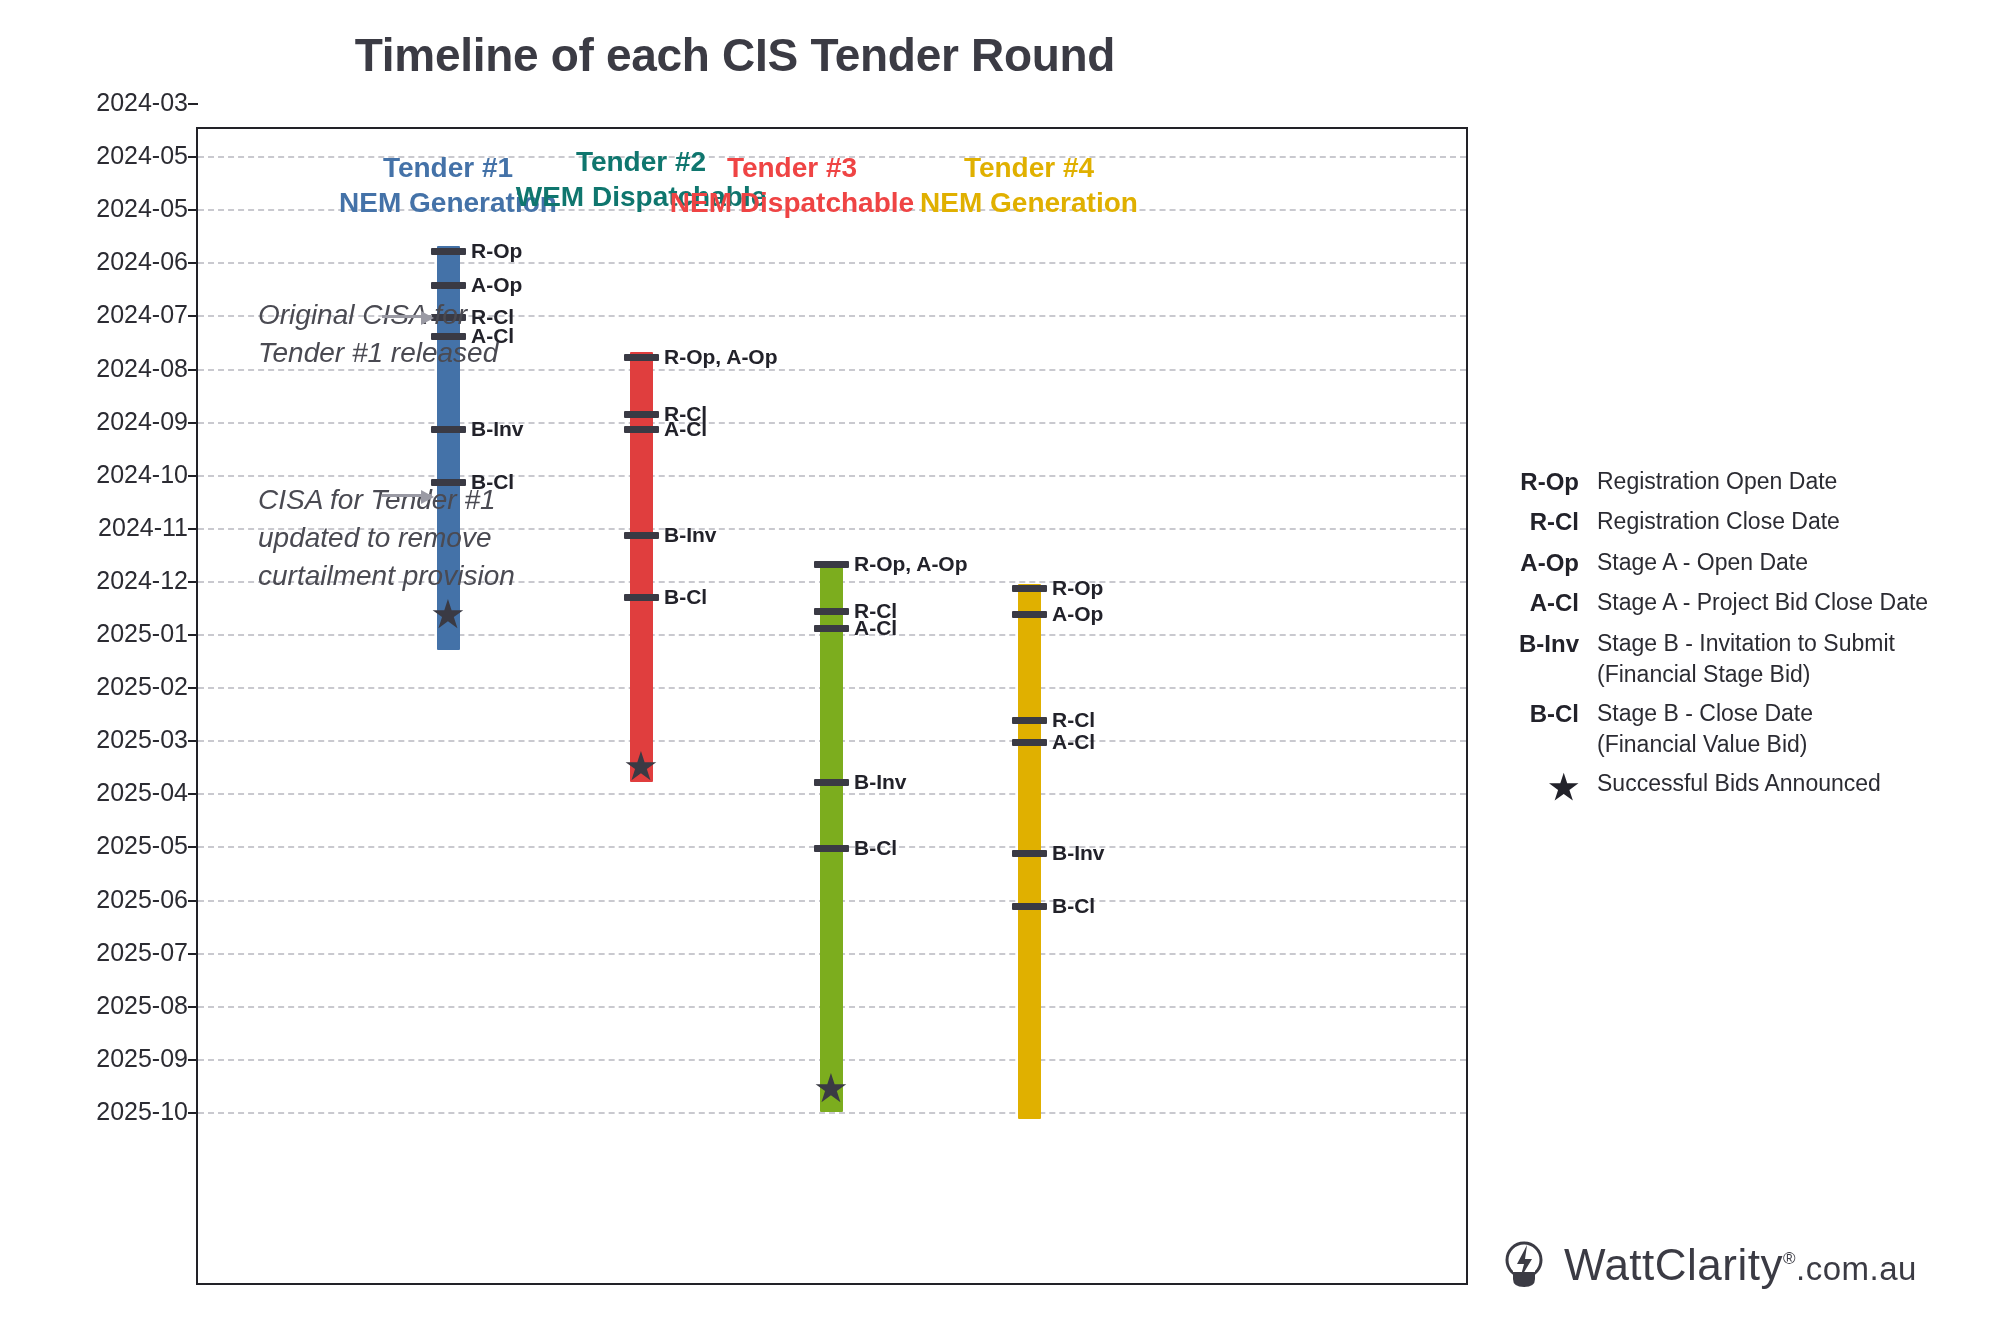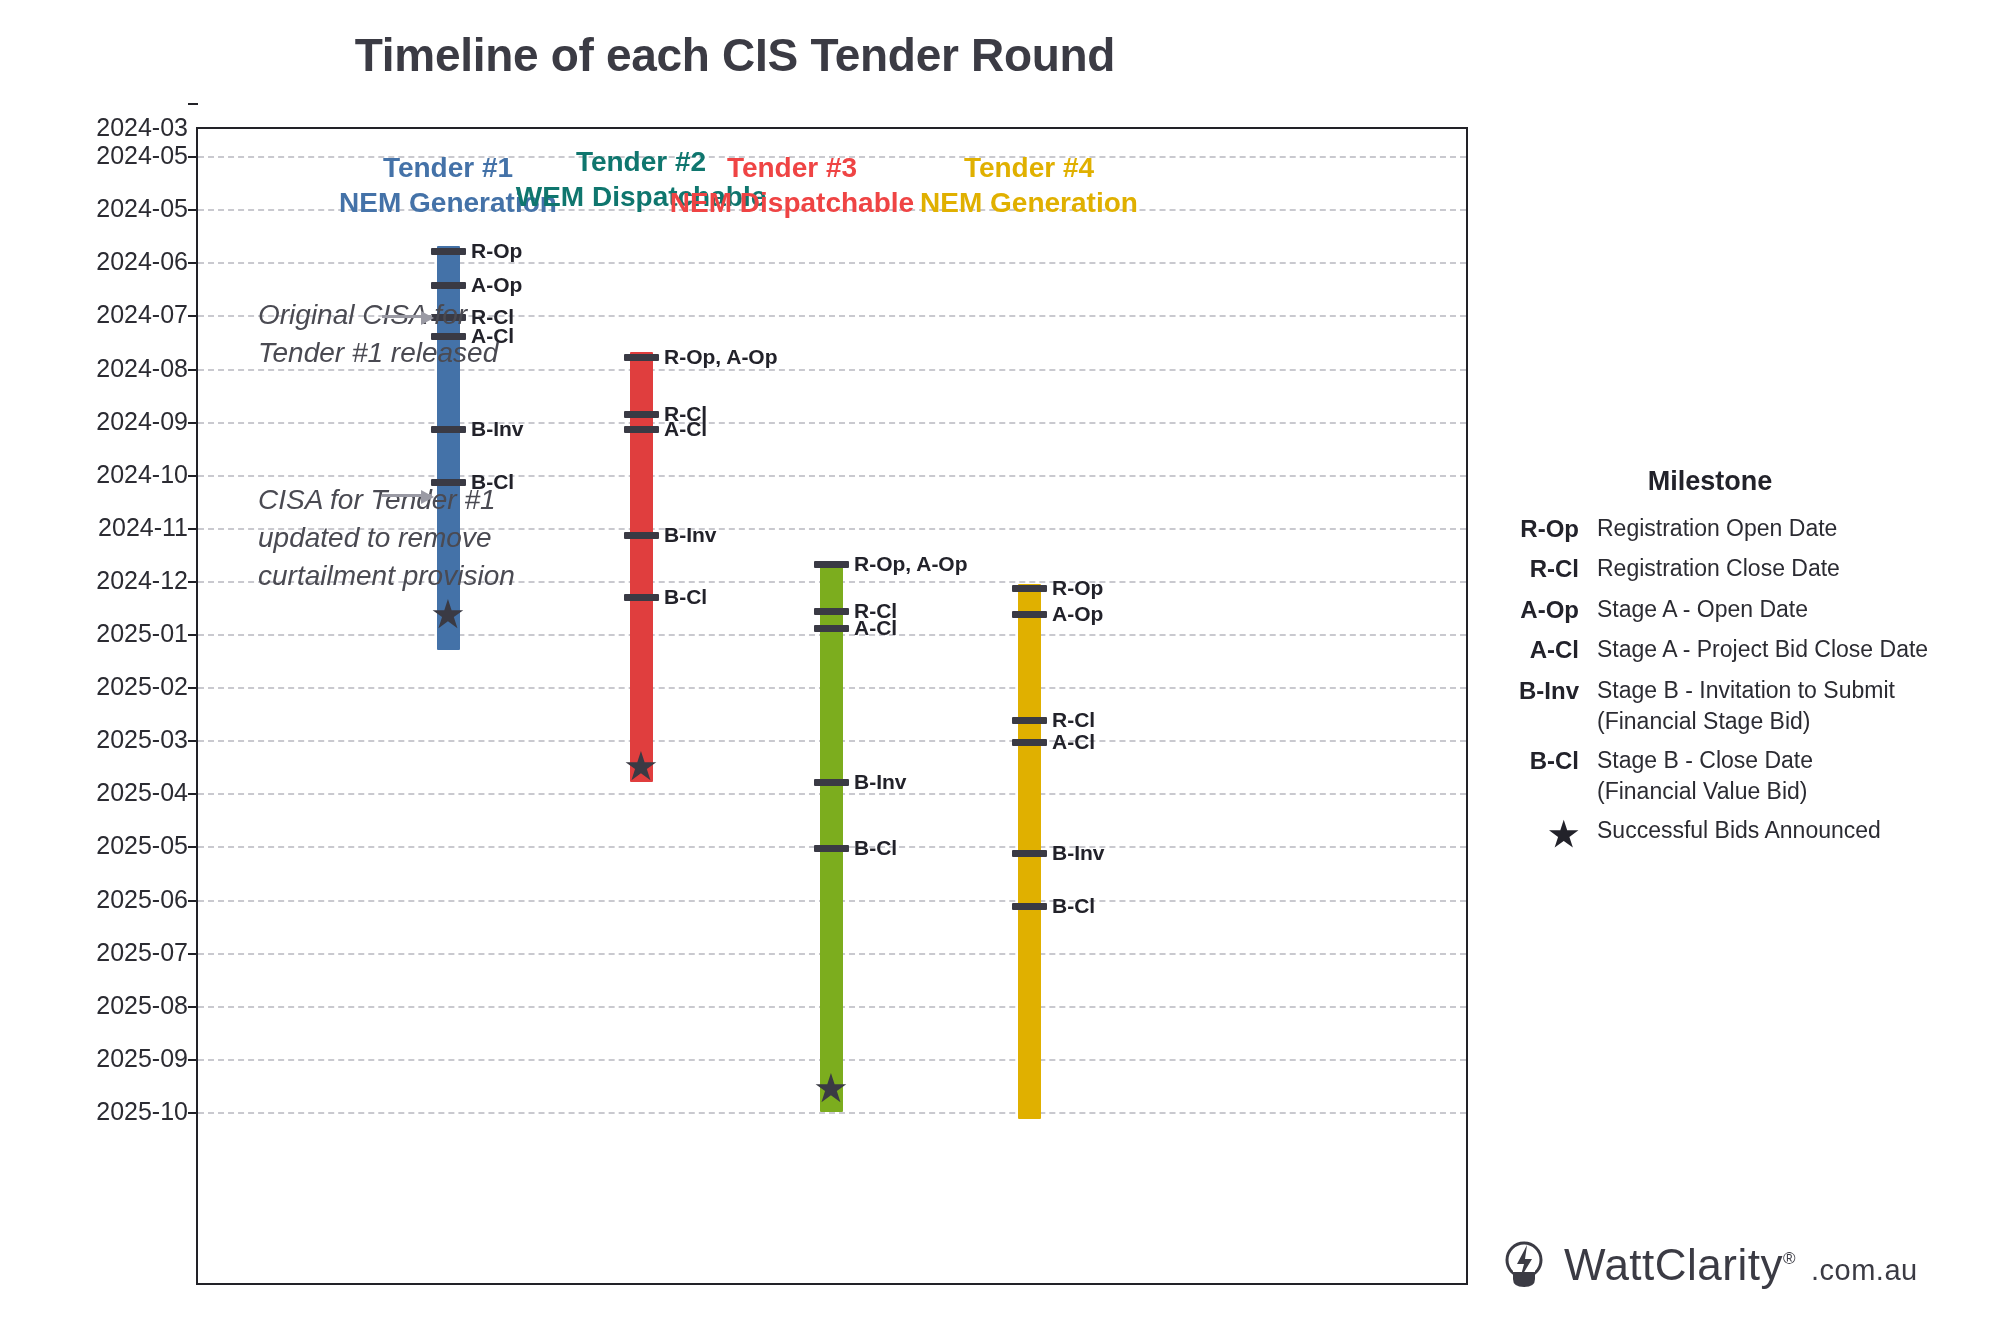--- a/index.html
+++ b/index.html
@@ -161,33 +161,33 @@
     font-size: 44px;
     color: #3b3b44;
     letter-spacing: 0.5px;
     margin-left: 12px;
     position: relative;
   }
   .logo-reg {
     font-size: 17px;
     vertical-align: super;
   }
-  .logo-tld { font-size: 29px; margin-left: 15px; }
+  .logo-tld { font-size: 33px; }
 </style>
 </head>
 <body>
 
 <div id="root">
 
   <div class="title">Timeline of each CIS Tender Round</div>
 
   <div class="plot-frame"></div>
 
   <div id="yaxis">
-      <div class="ytick-label" style="top: 103px; margin-top: 25px;">2024-03</div>
+      <div class="ytick-label" style="top: 103px;">2024-03</div>
       <div class="ytick-mark" style="top: 103px;"></div>
       <div class="ytick-label" style="top: 156.1px;">2024-05</div>
       <div class="ytick-mark" style="top: 156.1px;"></div>
       <div class="gridline" style="top: 156.1px;"></div>
       <div class="ytick-label" style="top: 209.2px;">2024-05</div>
       <div class="ytick-mark" style="top: 209.2px;"></div>
       <div class="gridline" style="top: 209.2px;"></div>
       <div class="ytick-label" style="top: 262.3px;">2024-06</div>
       <div class="ytick-mark" style="top: 262.3px;"></div>
       <div class="gridline" style="top: 262.3px;"></div>
@@ -315,21 +315,20 @@
       <div class="annot" style="left: 258px; top: 296px;">Original CISA for
 Tender #1 released</div>
       <div class="annot-arrow" style="left: 382px; top: 315px; width: 50px;"></div>
       <div class="annot" style="left: 258px; top: 481px;">CISA for Tender #1
 updated to remove
 curtailment provision</div>
       <div class="annot-arrow" style="left: 382px; top: 494px; width: 50px;"></div>
     </div>
 
   <div class="legend">
-    <div class="legend-title">Milestone</div>
     <div id="legend-rows">
         <div class="legend-row">
           <div class="legend-key">R-Op</div>
           <div class="legend-desc">Registration Open Date</div>
         </div>
         <div class="legend-row">
           <div class="legend-key">R-Cl</div>
           <div class="legend-desc">Registration Close Date</div>
         </div>
         <div class="legend-row">

